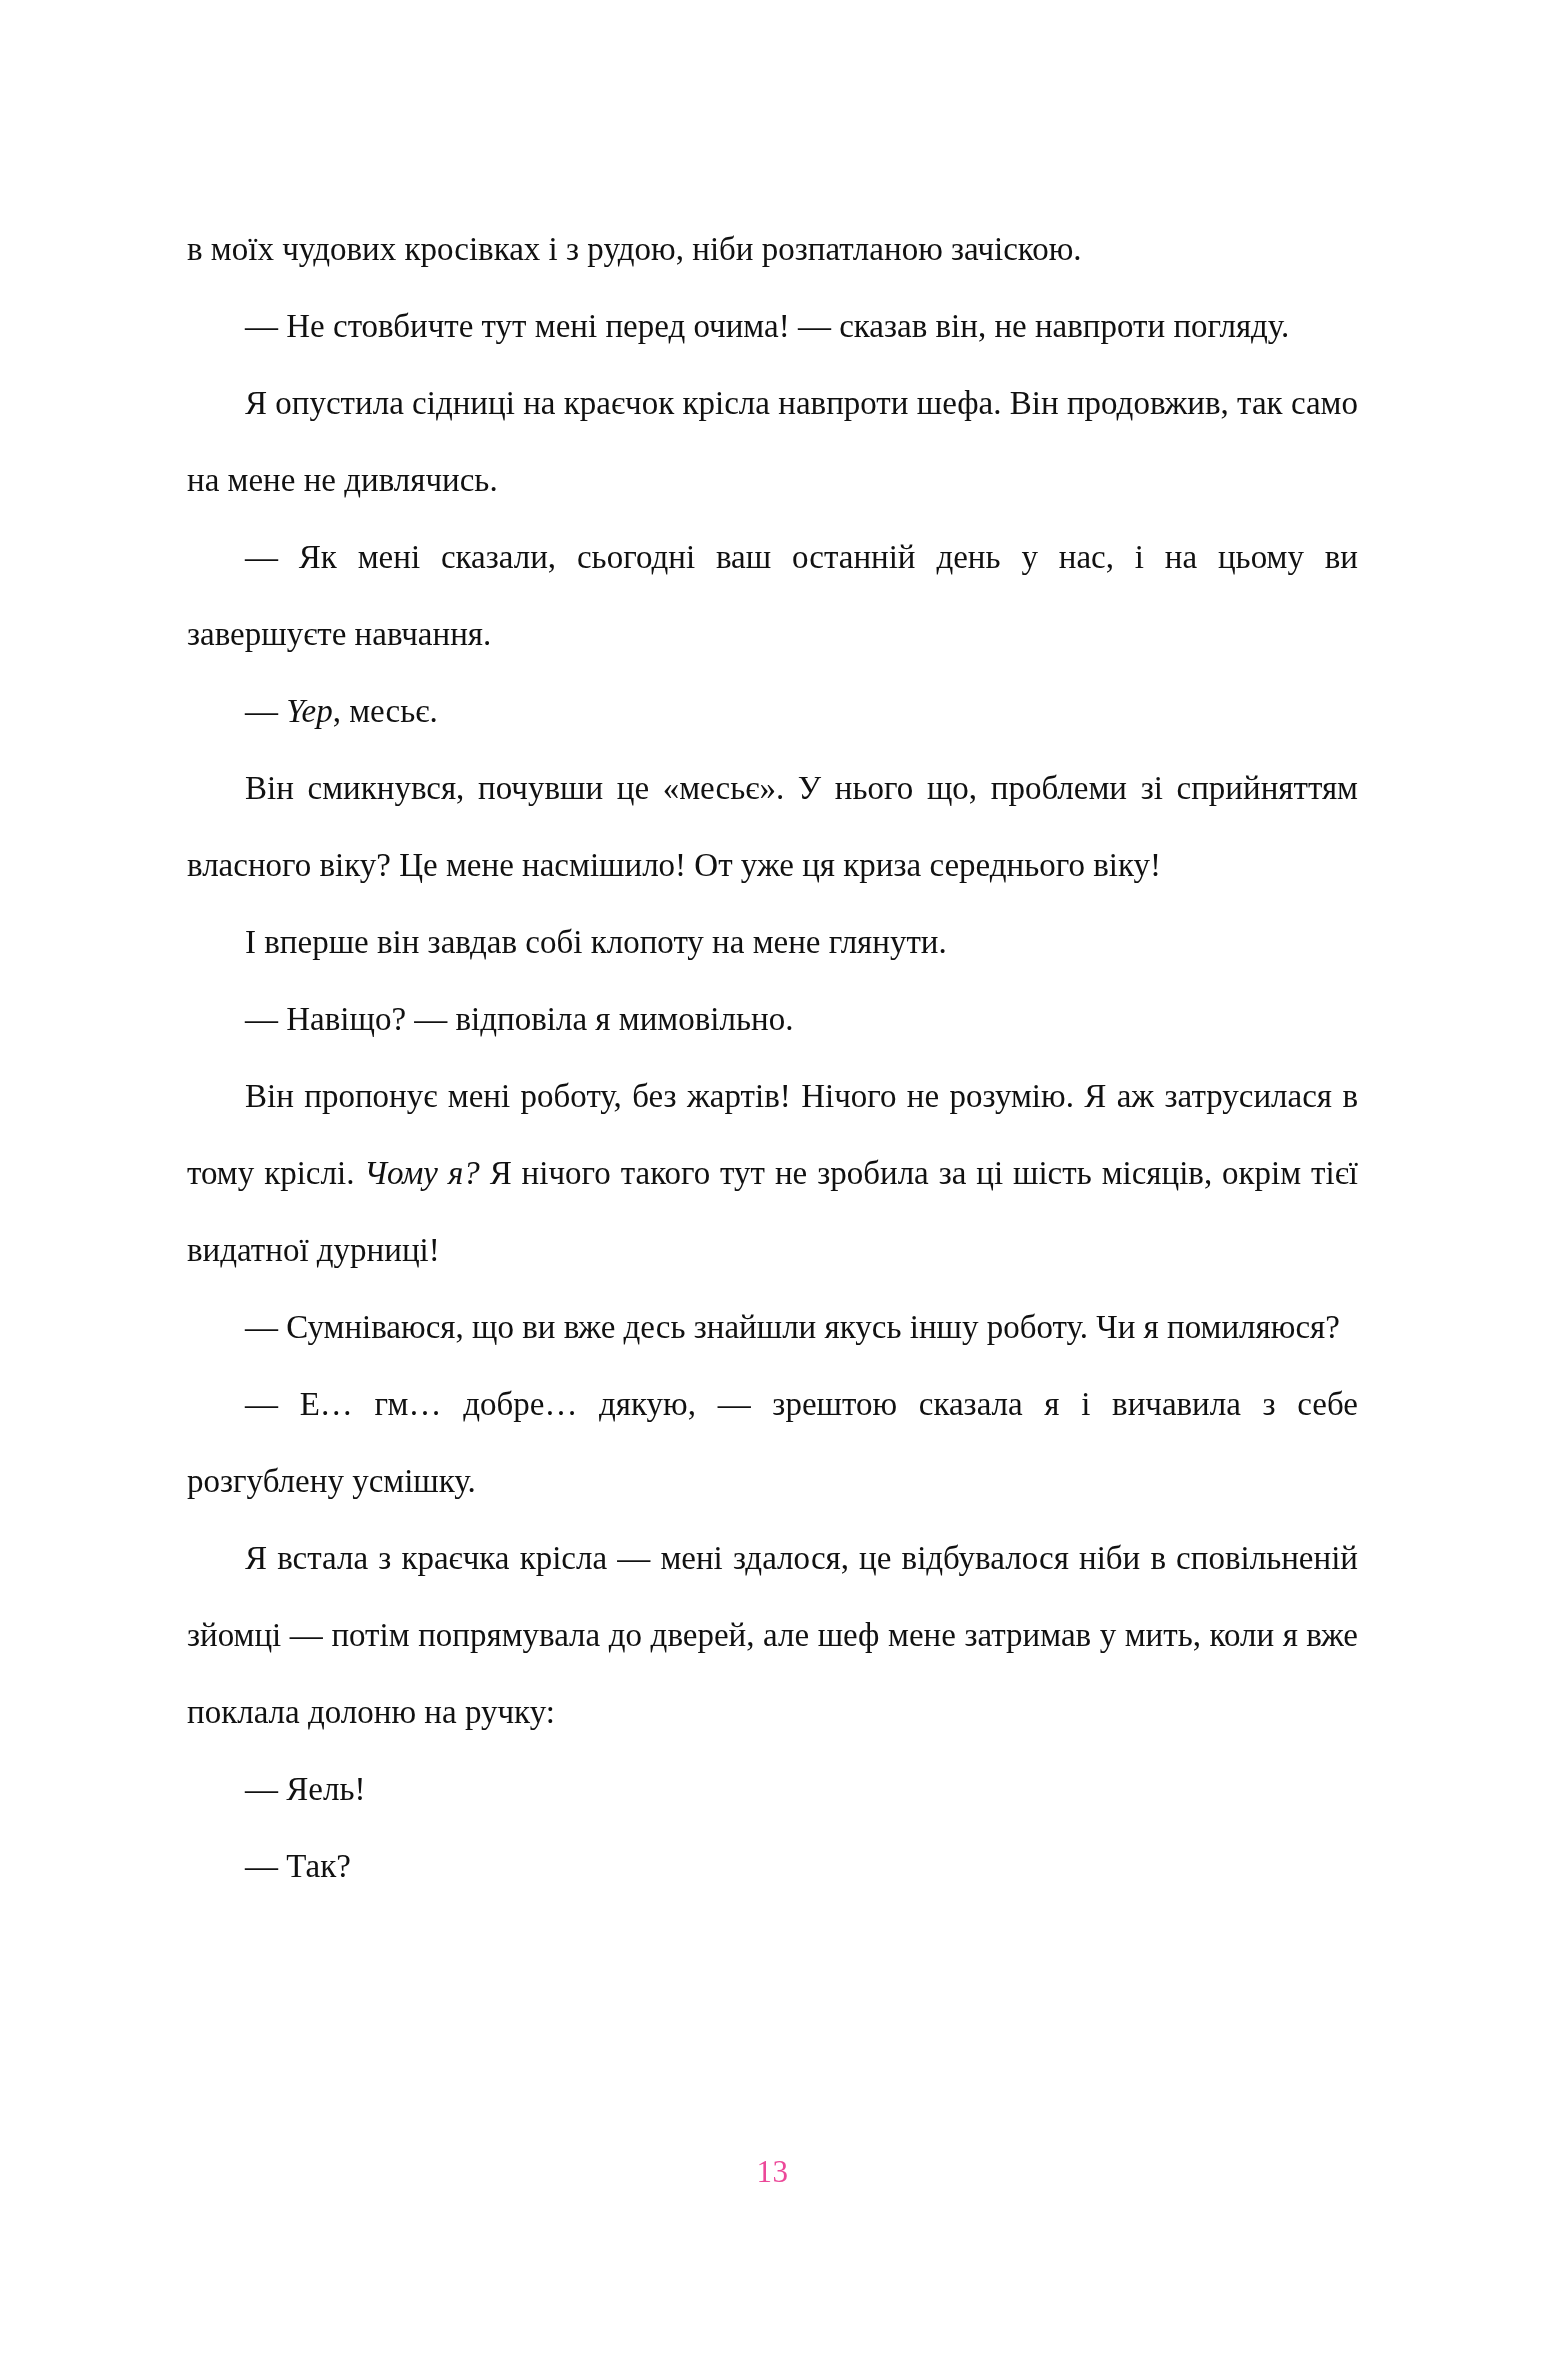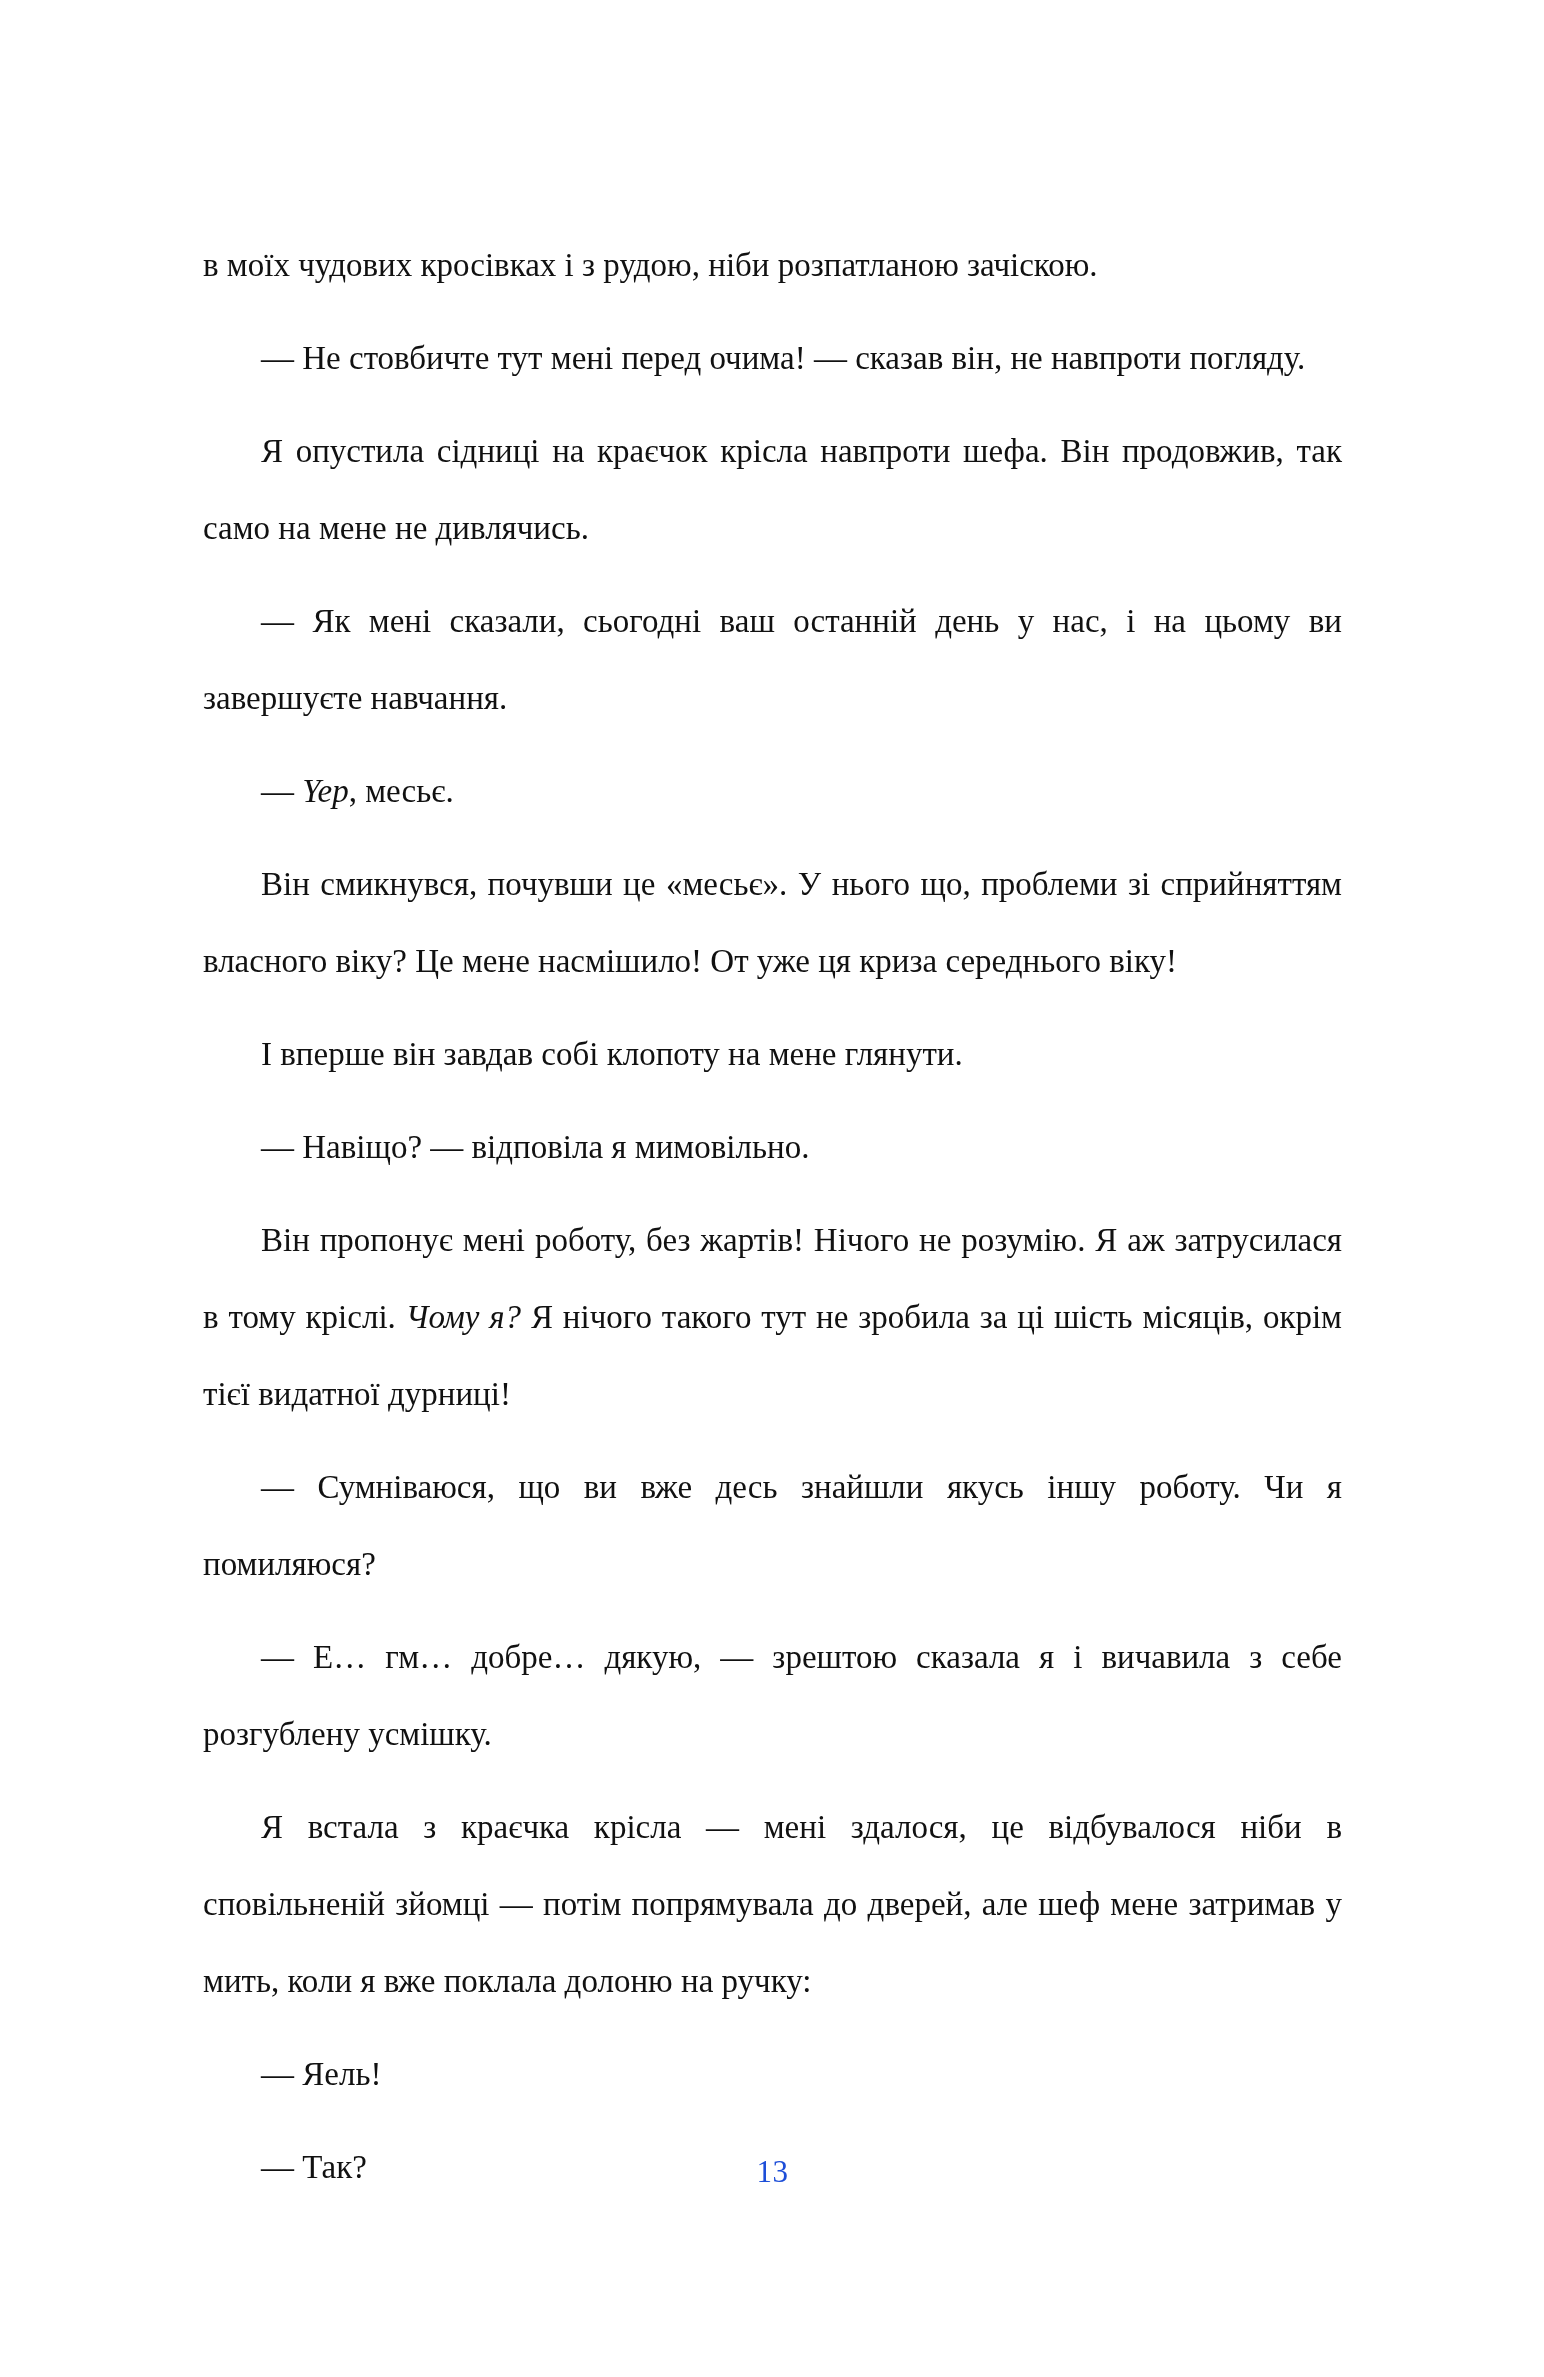--- a/index.html
+++ b/index.html
@@ -28,21 +28,21 @@
     font-size: 33px;
     line-height: 77px;
     color: #111111;
     text-align: justify;
     text-justify: inter-word;
     hyphens: manual;
     -webkit-hyphens: manual;
   }
 
   .para {
-    margin: 16px;
+    margin: 0;
     padding: 0;
     text-indent: 0;
     text-align: justify;
   }
 
   
   .para.indent {
     text-indent: 58px;
   }
 
@@ -58,21 +58,21 @@
 
   .folio {
     position: absolute;
     left: 0;
     right: 0;
     top: 2156px;
     text-align: center;
     font-family: "Liberation Serif", "DejaVu Serif", serif;
     font-size: 31px;
     line-height: 1;
-    color: #1d4ed8;
+    color: #ec4899;
     letter-spacing: 0.4px;
   }
 </style>
 </head>
 <body>
 
 <div class="page">
 
   <div class="text-block" id="text-block">
       <p class="para"><span>в моїх чудових кросівках і з рудою, ніби розпатланою зачіскою.</span></p>

